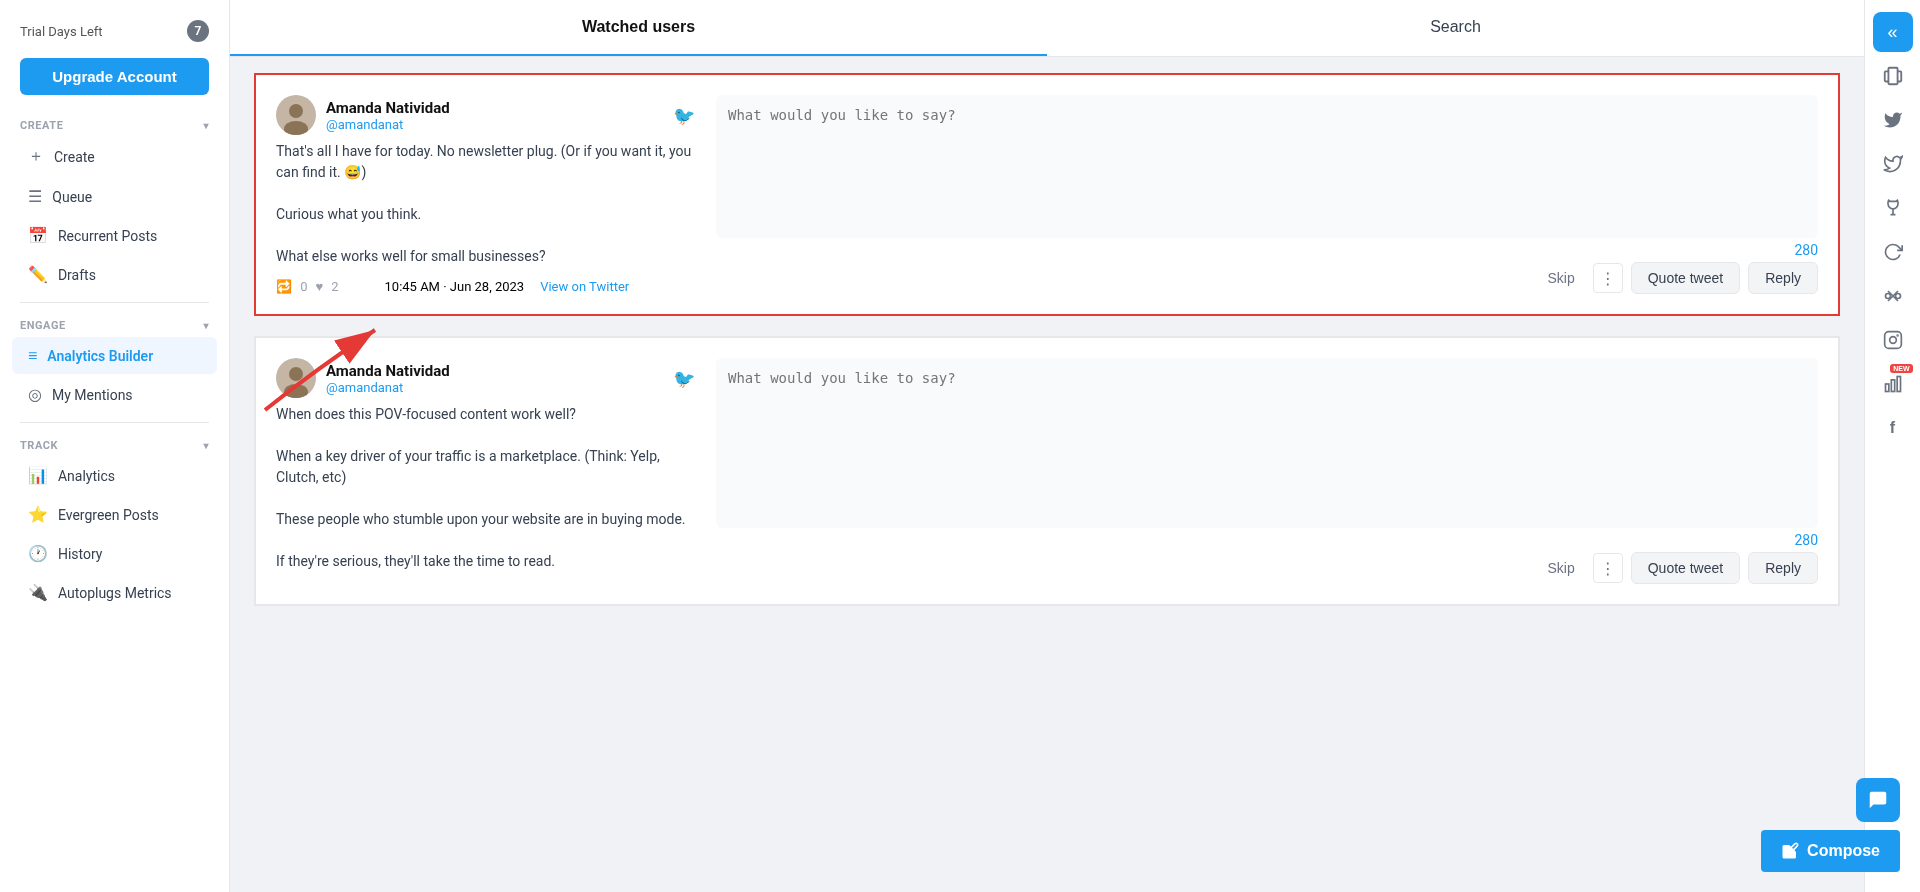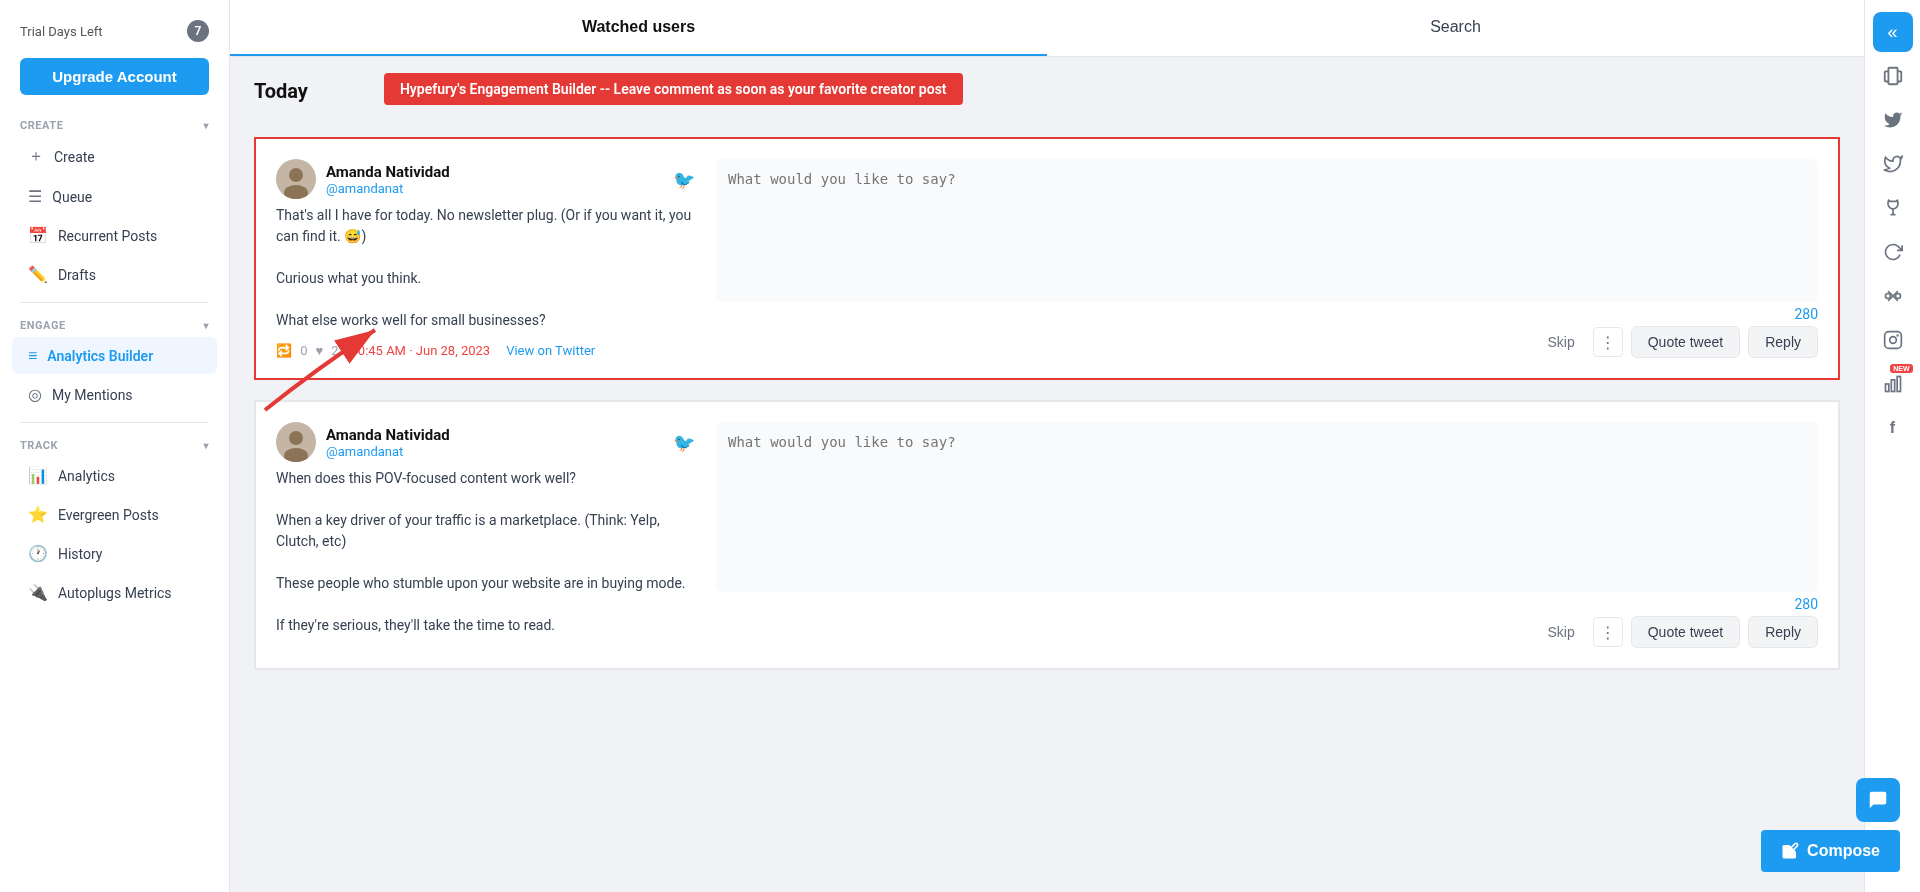--- a/index.html
+++ b/index.html
@@ -203,21 +203,21 @@
     .post-footer {
       display: flex;
       align-items: center;
       gap: 12px;
       font-size: 13px;
       color: #9ca3af;
       margin-top: 8px;
     }
     .post-stats { display: flex; align-items: center; gap: 8px; }
     .post-time-link { color: #1d9bf0; font-size: 13px; margin-left: 4px; text-decoration: none; text-align: center; }
-    .post-time { color: #ef4444; font-size: 13px; }
+    .post-time { color: #000000; font-size: 13px; margin-left: 34px; }
 
     
     .reply-textarea {
       flex: 1;
       border: none;
       outline: none;
       resize: none;
       font-size: 14px;
       color: #0c4a6e;
       background: #f9fafb;
@@ -429,24 +429,20 @@
 </div>
 
 <div class="main">
 
   <div class="top-tabs">
     <button class="tab-btn active">Watched users</button>
     <button class="tab-btn">Search</button>
   </div>
 
   <div class="content-area">
-    <div class="date-banner-row">
-      <span class="date-label">Today</span>
-      <span class="engagement-banner">Hypefury's Engagement Builder -- Leave comment as soon as your favorite creator post</span>
-    </div>
 
     <div class="post-card">
       <div class="post-left">
         <div class="post-header">
           <div class="avatar">
             <svg width="40" height="40" viewBox="0 0 40 40">
               <circle cx="20" cy="20" r="20" fill="#c4b5a5"></circle>
               <circle cx="20" cy="16" r="7" fill="#8b7355"></circle>
               <ellipse cx="20" cy="34" rx="12" ry="8" fill="#8b7355"></ellipse>
             </svg>

